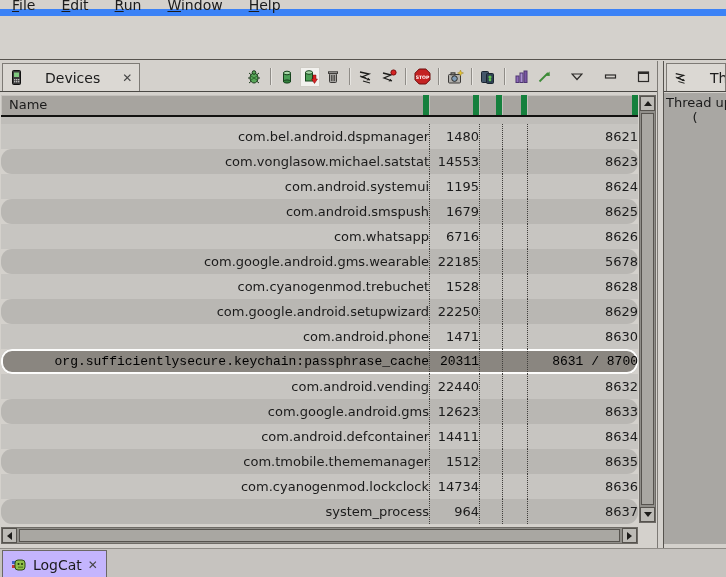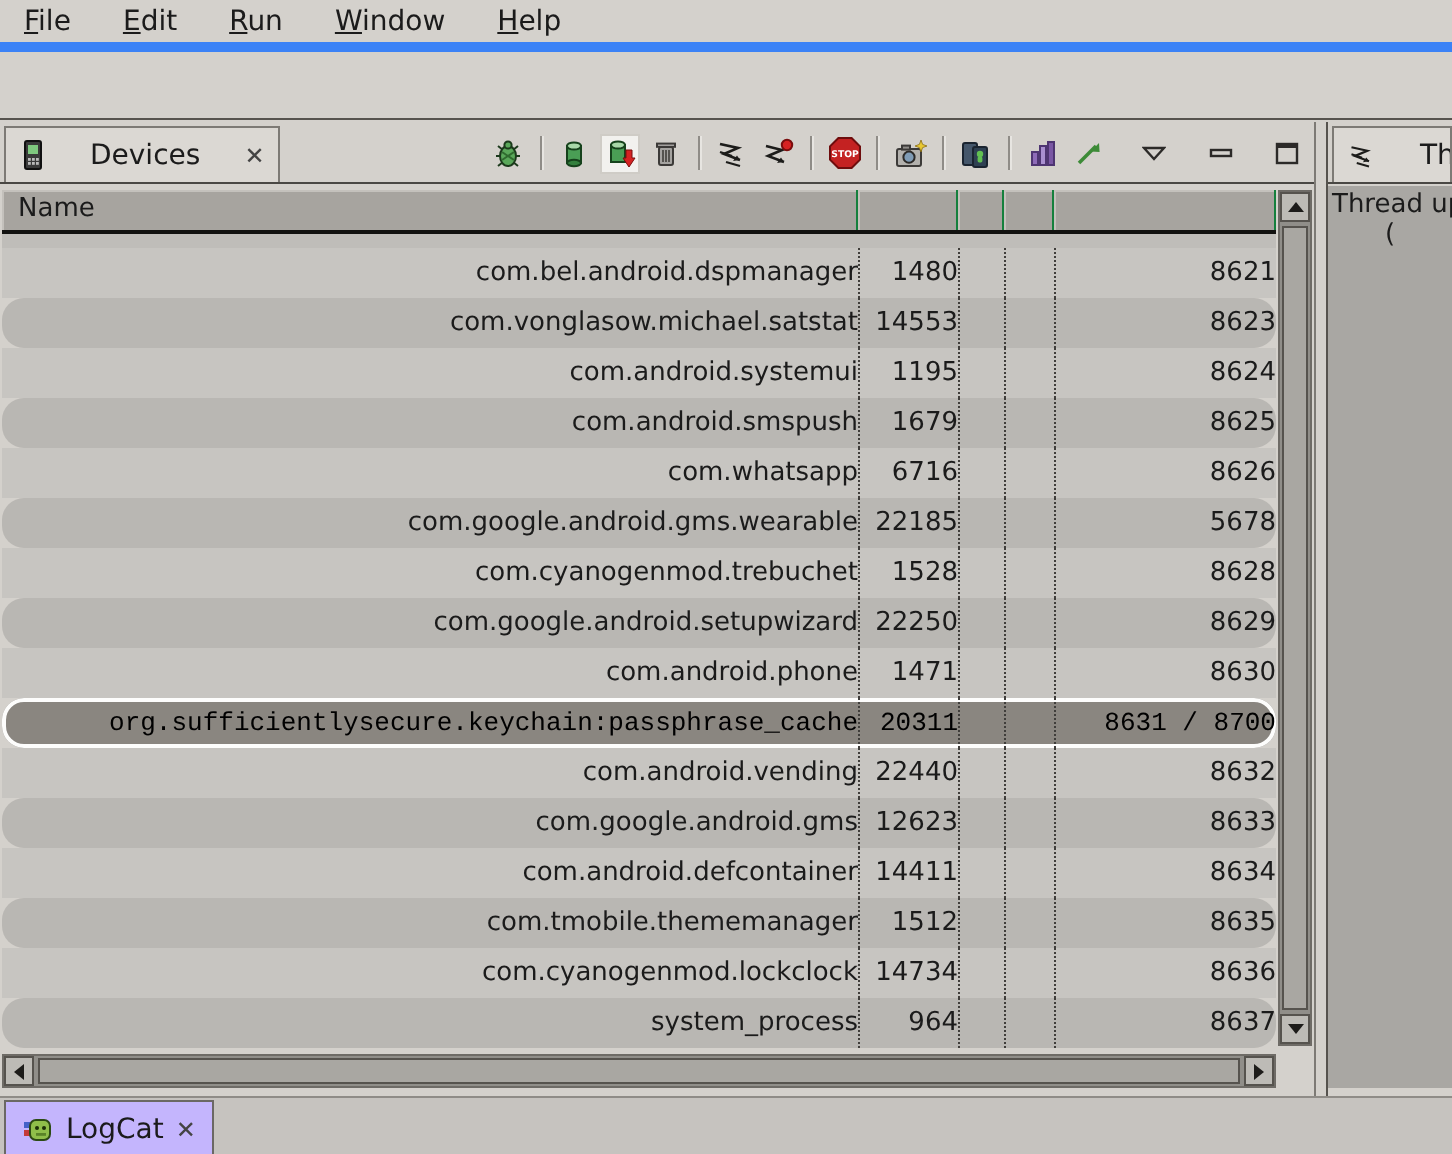--- a/index.html
+++ b/index.html
@@ -1,23 +1,23 @@
 <!DOCTYPE html>
 <html><head>
 <meta charset="utf-8">
 <style>
   * { margin:0; padding:0; box-sizing:border-box; }
   html,body { width:726px; height:577px; overflow:hidden; }
   body { font-family:"DejaVu Sans", sans-serif; background:#d4d1cc; color:#1b1b1b; }
   .window { position:relative; width:726px; height:577px; background:#d4d1cc; }
 
   
-  .menubar { position:absolute; top:0; left:0; width:726px; height:26px;
+  .menubar { position:absolute; top:0; left:0; width:726px; height:16px;
              display:flex; align-items:center; gap:26px; padding-left:12px;
-             background:#d4d1cc; border-bottom:5px solid #3b82f6; font-size:14px; }
+             background:#d4d1cc; border-bottom:7px solid #3b82f6; font-size:14px; }
   .menu-item { cursor:default; }
   .menu-item u { text-decoration:underline; }
 
   
   .topstrip { position:absolute; top:27px; left:0; width:726px; height:33px;
               background:#d4d1cc; border-bottom:1px solid #56534e; }
 
   
   .main { position:absolute; top:61px; left:0; width:726px; height:487px; display:flex; }
   .devices-panel { position:relative; width:658px; height:487px; background:#d4d1cc;
@@ -38,21 +38,21 @@
                   display:flex; align-items:center; gap:3px; }
   .tbtn { width:20px; height:20px; display:flex; align-items:center; justify-content:center; }
   .tbtn.hl { background:#f2f1ee; border:1px solid #cfccc6; }
   .tsep { width:1px; height:17px; background:#8f8c87; box-shadow:1px 0 0 #e7e5e1; margin:0 3px; }
   .tgap { width:7px; }
 
   
   .theader { position:absolute; left:1px; top:34px; width:637px; height:22px;
              display:grid; grid-template-columns:428px 50px 23px 25px 1fr;
              background:#a7a49f; border-bottom:2px solid #121210; font-size:13px; }
-  .hcell { line-height:20px; padding-left:8px; border-right:1px solid #15803d;
+  .hcell { line-height:20px; padding-left:8px; border-right:6px solid #15803d;
            box-shadow:inset 1px 1px 0 #c4c1bc; overflow:hidden; }
   .tbody { position:absolute; left:1px; top:56px; width:637px; }
   .sliver { height:7px; background:#bfbdb9; }
   .trow { display:grid; grid-template-columns:428px 50px 23px 25px 1fr; height:25px;
           font-size:13px;text-align:right; }
   .trow.light { background:#c7c5c1; }
   .trow.dark  { background:#b9b7b3;border-radius:11px; }
   .trow.selected { background:#8a8680; color:#000000; box-shadow:inset 0 0 0 2px #fdfdfc;font-family:Liberation Mono, monospace; }
   .tcell { line-height:25px; white-space:nowrap; overflow:hidden; }
   .tcell.name { padding-left:37px; }

